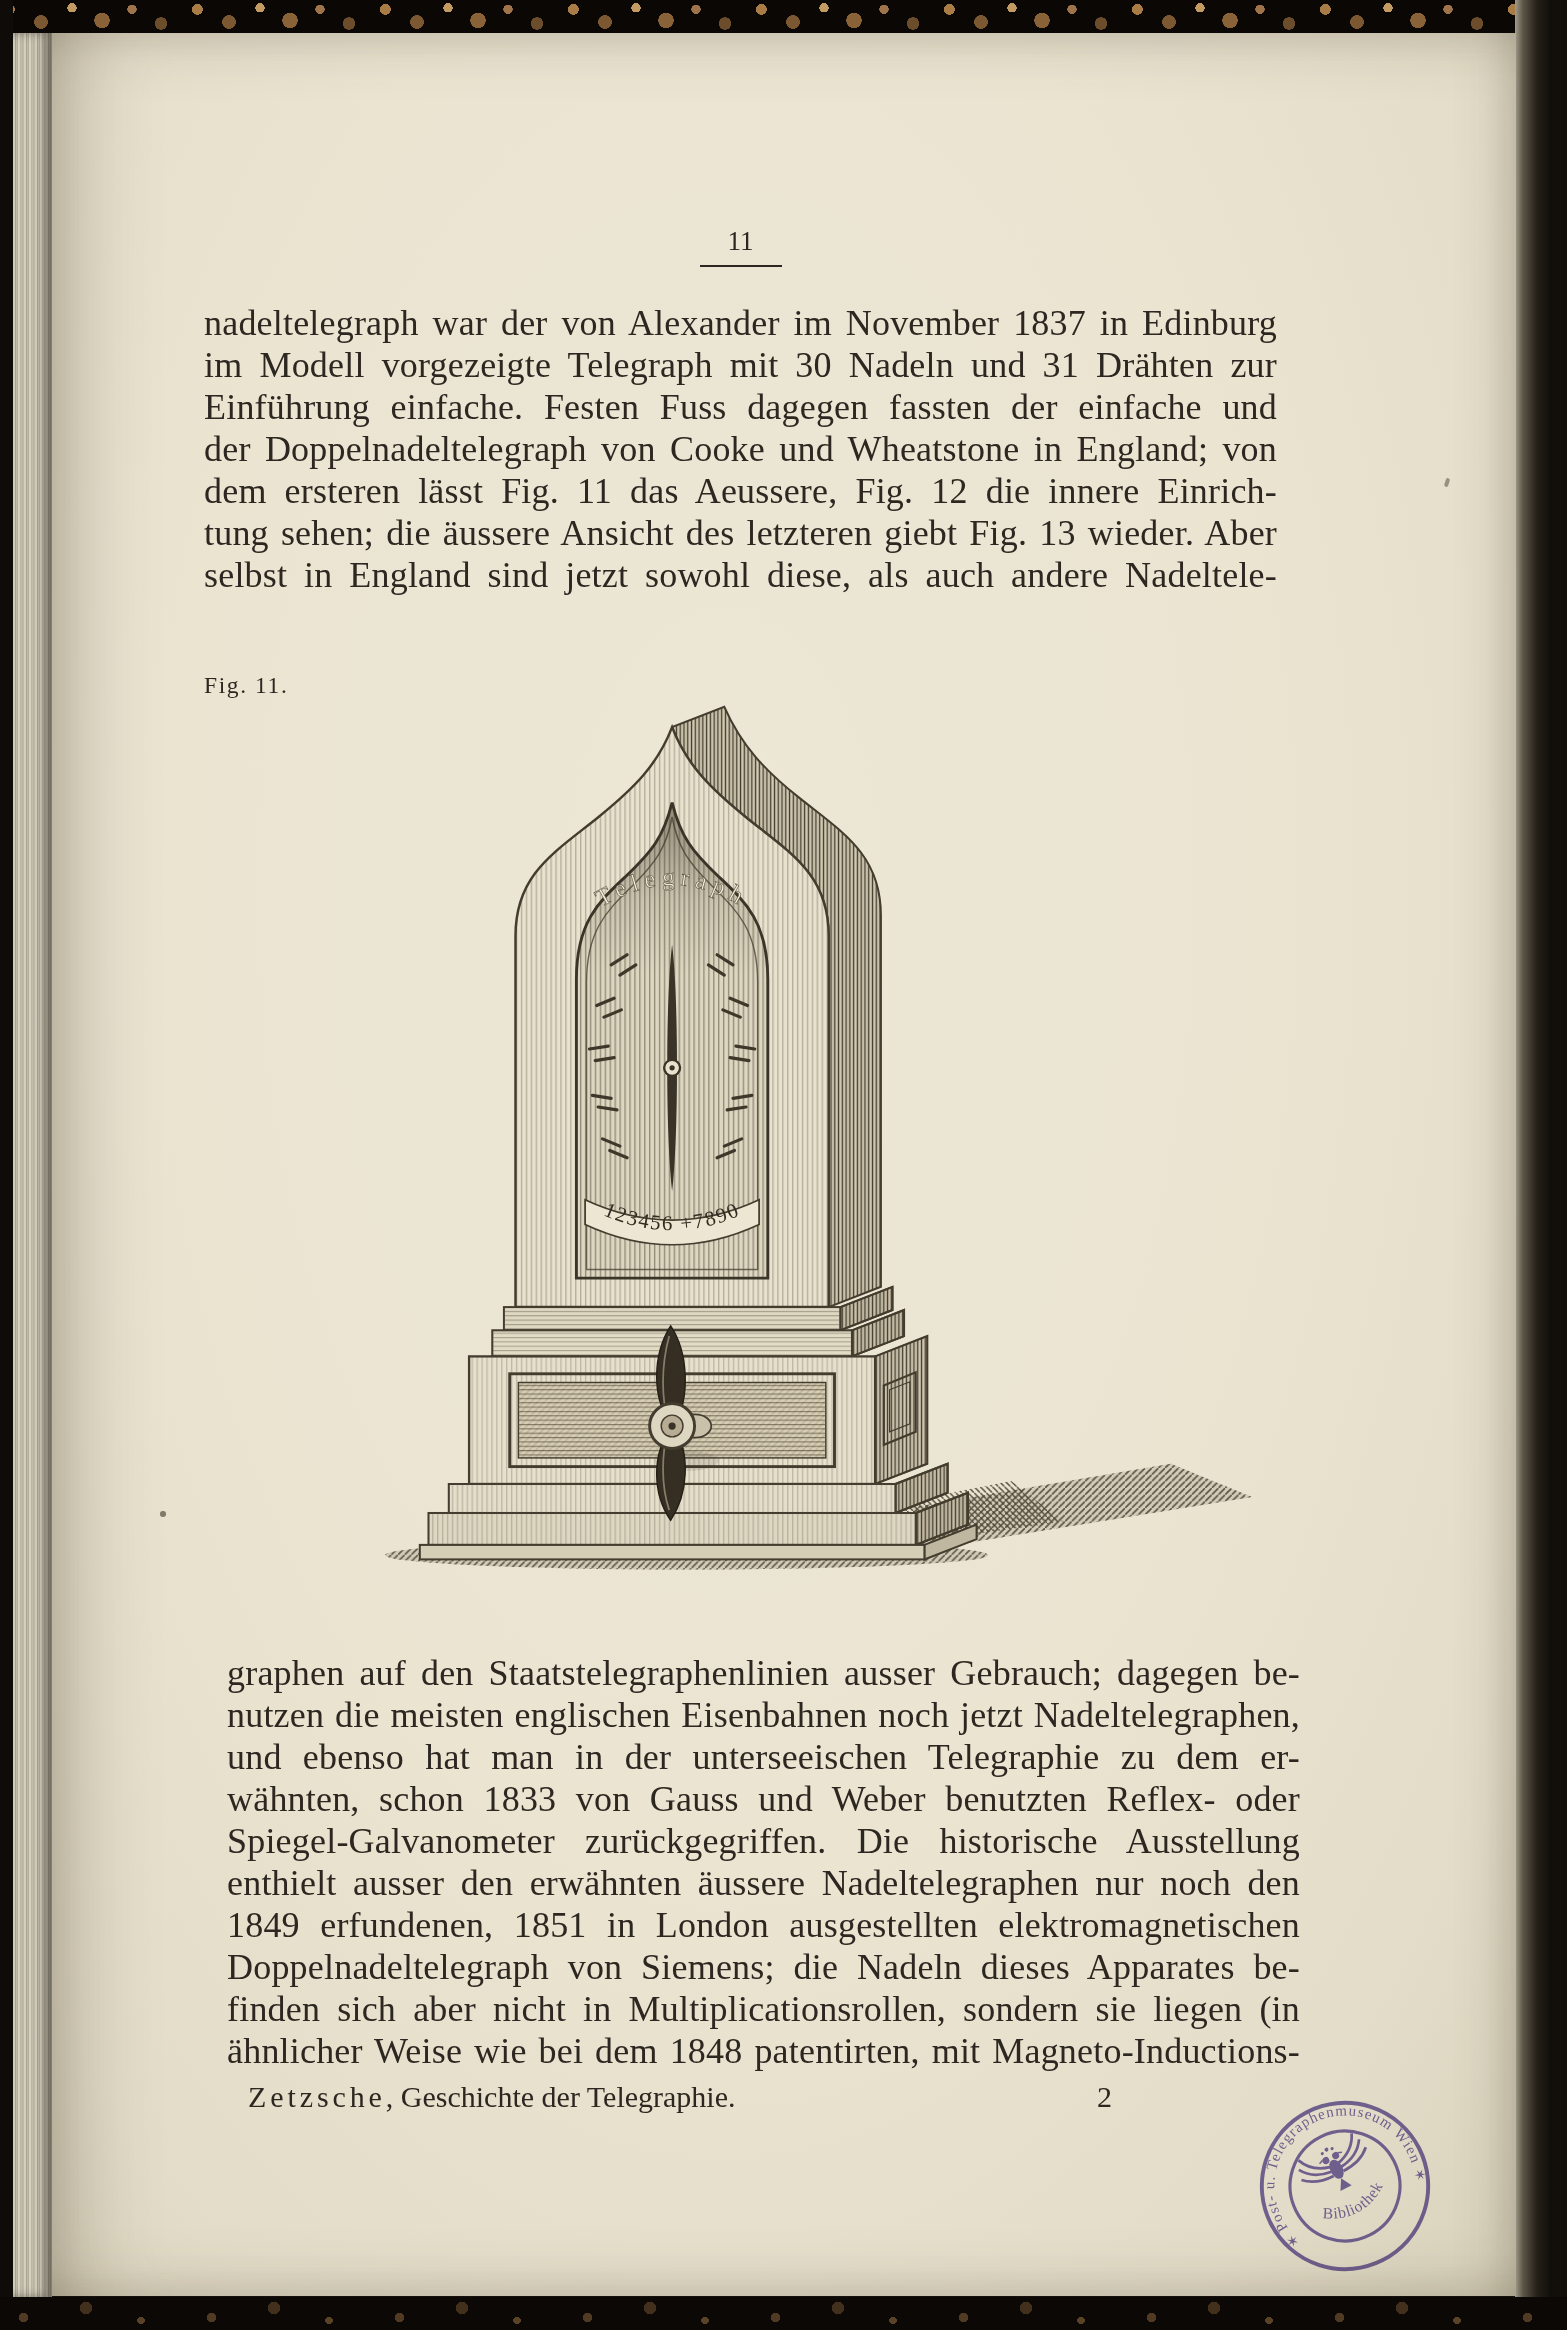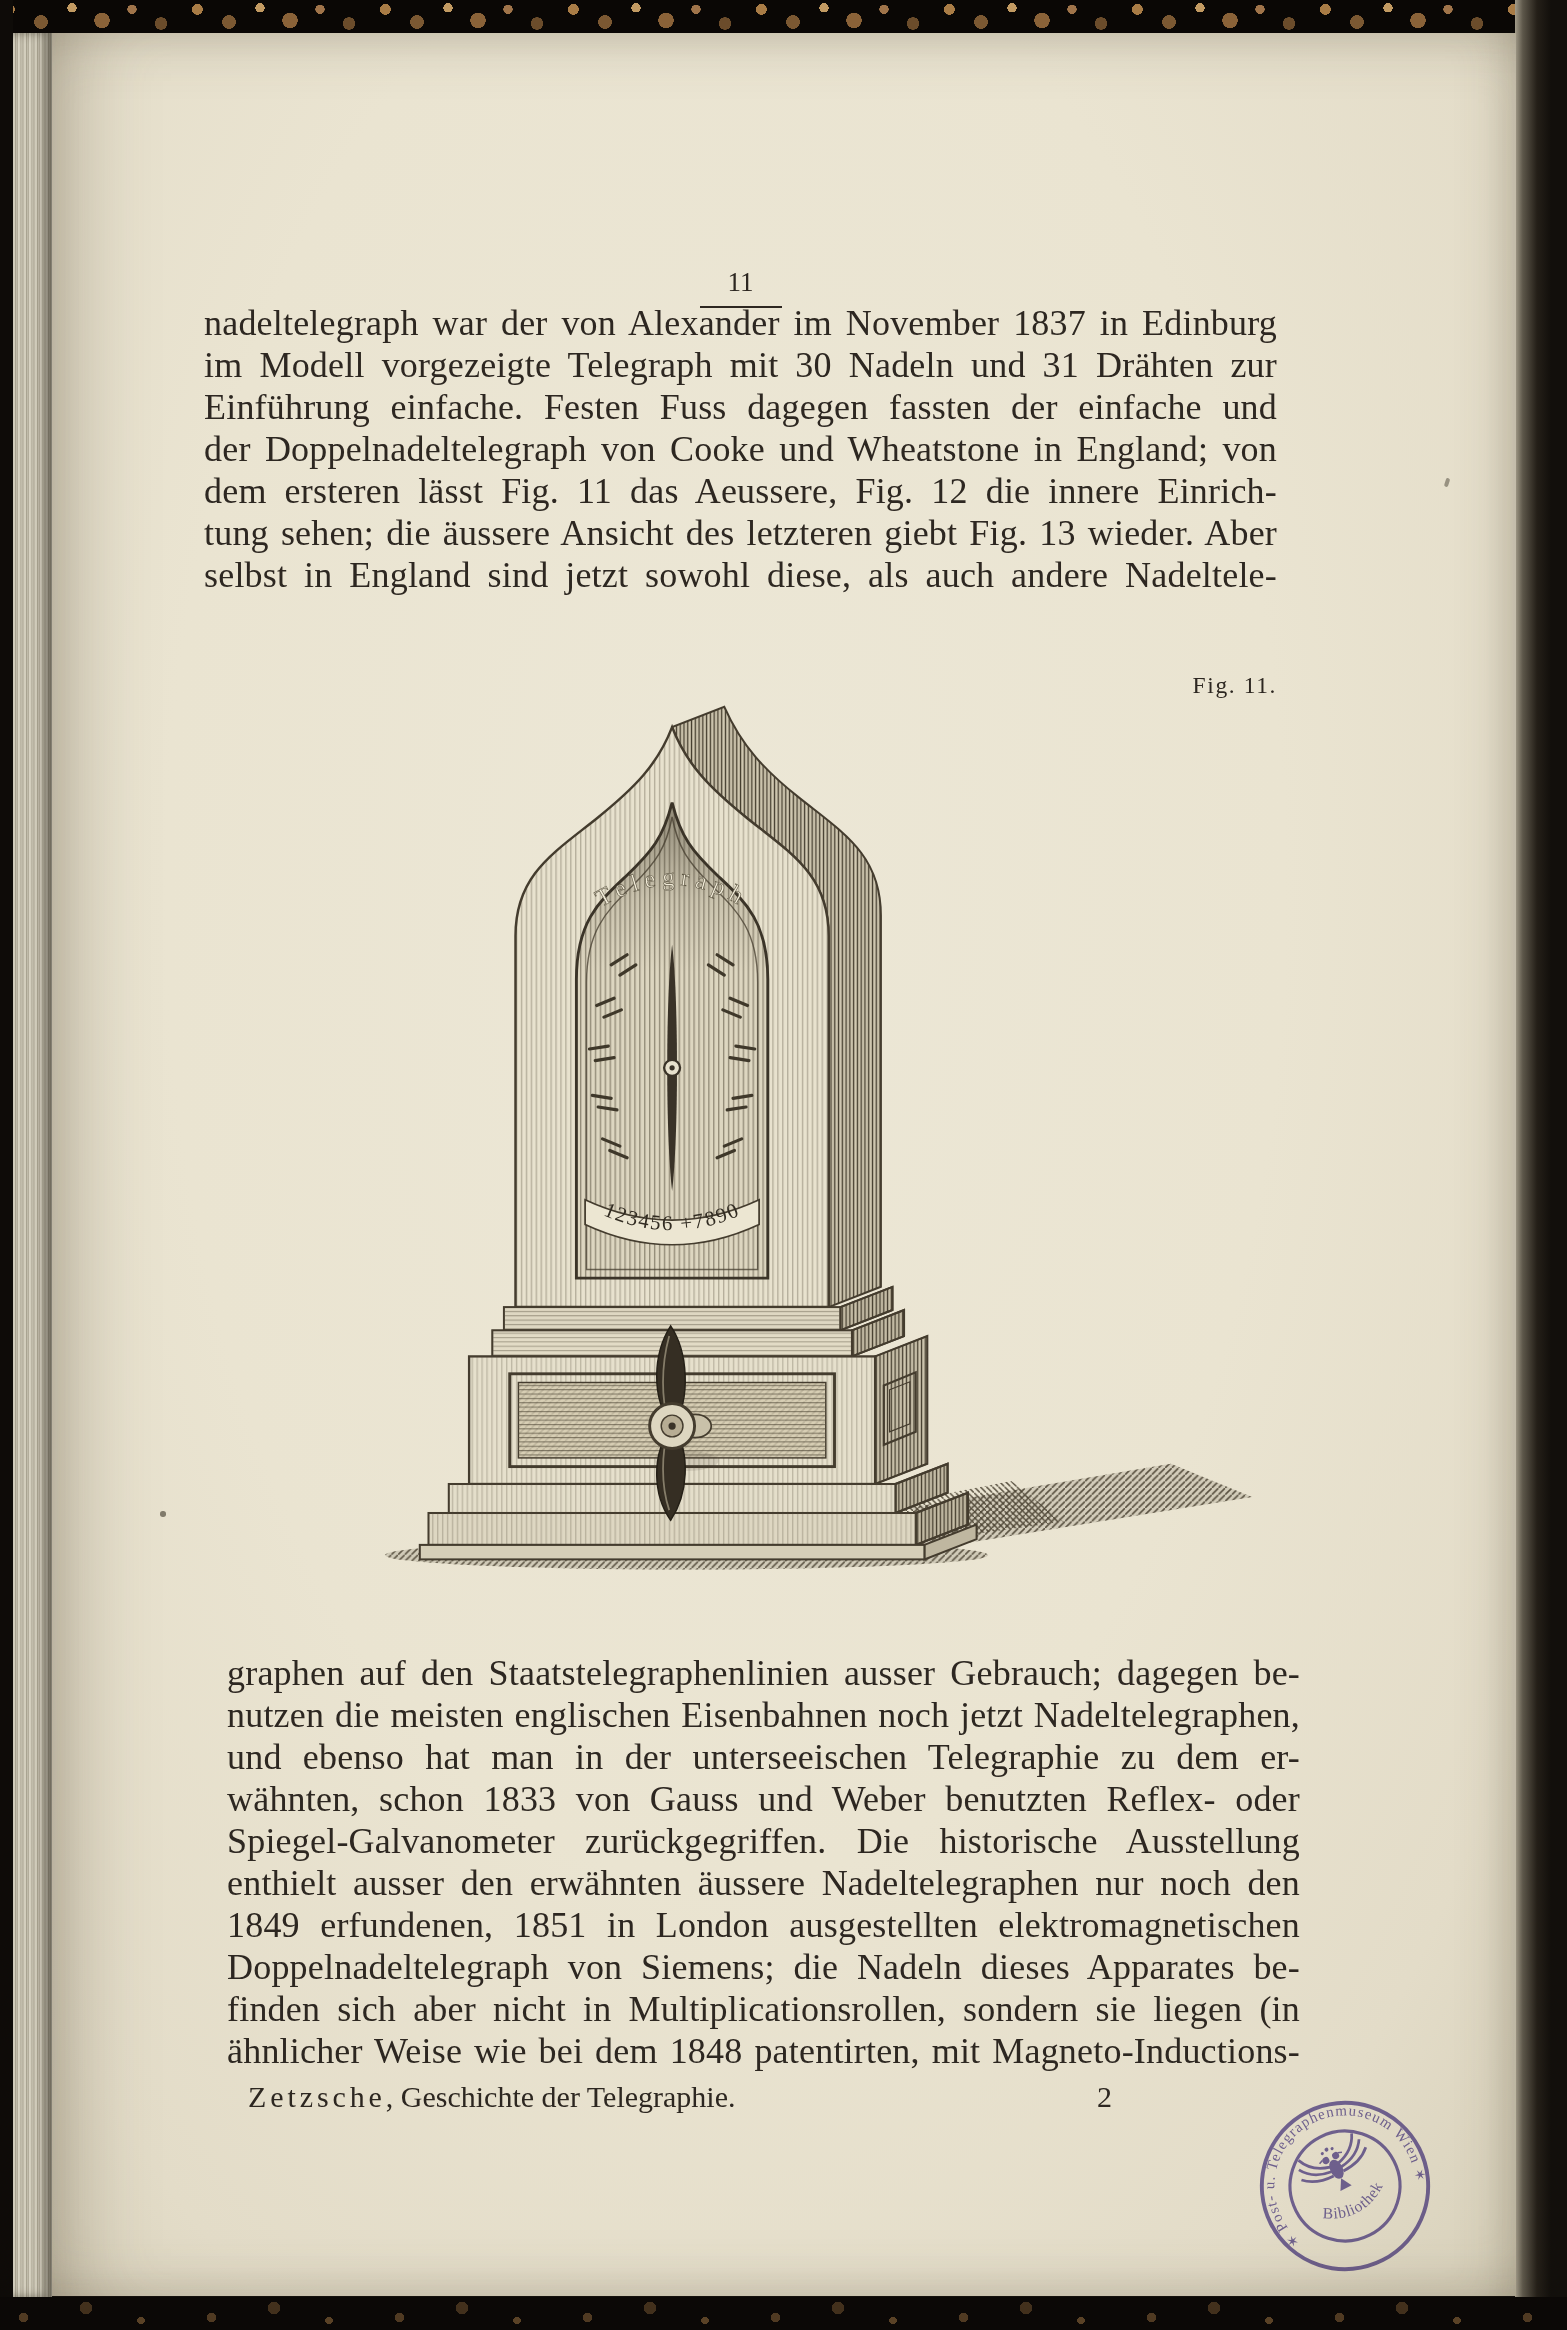--- a/index.html
+++ b/index.html
@@ -31,27 +31,27 @@
 
   
   .paper{position:absolute;left:52px;top:33px;width:1464px;height:2263px;
     background:radial-gradient(ellipse at 46% 38%,#ece7d6 0%,#eae4d1 50%,#e3dcc8 82%,#d8d1bb 100%);
     box-shadow:inset 71px 0 86px -55px rgba(80,70,50,.35),
                inset -39px 0 55px -35px rgba(80,70,50,.30),
                inset 0 39px 71px -47px rgba(80,70,50,.30),
                inset 0 -39px 71px -47px rgba(80,70,50,.28);}
 
   .textcol{position:absolute;left:152px;width:1073px;color:#2d2721;}
-  .pagenum{top:193px;text-align:center;font-size:27px;margin-top:41px;}
+  .pagenum{top:193px;text-align:center;font-size:27px;}
   .pagenum .rule{display:inline-block;border-bottom:2px solid #2d2721;padding:0 28px 7.8px;}
   .para{font-size:36px;line-height:42px;letter-spacing:0.2px;}
   .para .ln{text-align:justify;text-align-last:justify;}
   .para1{top:269px;}
   .para2{top:1619px;margin-left:23px;}
-  .fig-caption{top:639px;text-align:right;font-size:23.5px;letter-spacing:1.6px;}
+  .fig-caption{top:639px;text-align:left;font-size:23.5px;letter-spacing:1.6px;}
   .figure{position:absolute;left:246px;top:668px;width:1015px;height:870px;}
   .figure svg{display:block;}
   .footer{top:2047px;font-size:30px;}
   .footer .author{letter-spacing:3.9px;padding-left:44px;}
   .footer .sig{position:absolute;left:893px;top:0;}
 
   .stamp{position:absolute;left:1191px;top:2051px;width:204px;height:204px;
          transform:rotate(-27deg);mix-blend-mode:multiply;opacity:.92;}
   .speck{position:absolute;background:#4a4336;border-radius:50%;}
   .speck1{left:108px;top:1478px;width:5.5px;height:5.5px;opacity:.65;}

